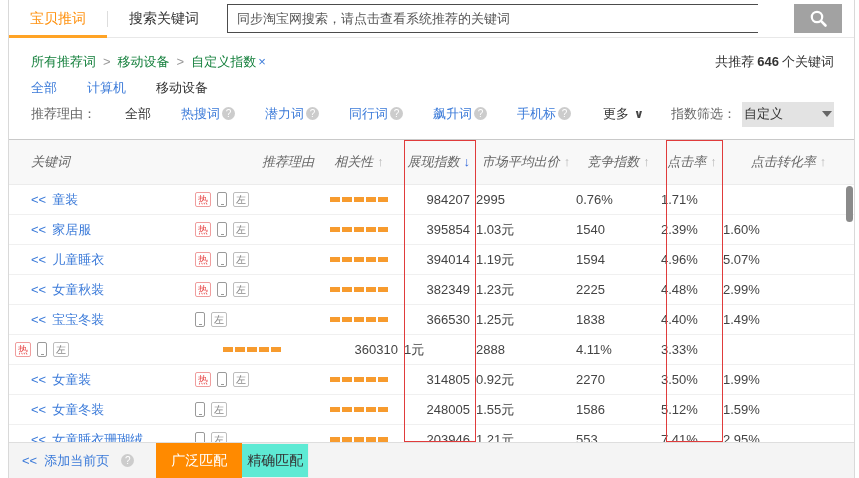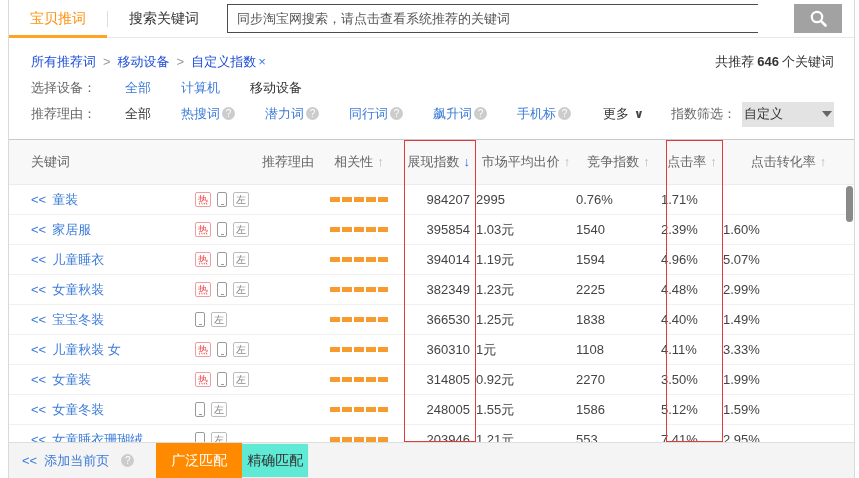--- a/index.html
+++ b/index.html
@@ -24,21 +24,21 @@
     flex:1; height:29px; border:1px solid #4c4c4c; border-right:none;
     padding:0 9px; font-size:13px; color:#333; outline:none;
     font-family:"Liberation Sans", sans-serif;
   }
   .search-input::placeholder { color:#555; opacity:1; }
   .search-btn { width:48px; height:29px; background:#a2a2a2; border:none; display:flex; align-items:center; justify-content:center; cursor:pointer; flex-shrink:0; }
   
   .filters { padding:11px 20px 12px 22px; flex-shrink:0; }
   .frow { display:flex; align-items:center; height:26px; }
   .crumb-row { justify-content:space-between; }
-  .crumb { color:#1d4ed8; cursor:pointer; }
+  .crumb { color:#15803d; cursor:pointer; }
   .crumb-sep { color:#999; margin:0 7px; }
   .crumb-close { color:#3c7bd9; margin-left:2px; cursor:pointer; }
   .summary { color:#333; white-space:nowrap; }
   .summary b { font-weight:bold; margin:0 3px; }
   .flabel { color:#666; width:94px; flex-shrink:0; }
   .f-opt { color:#3c7bd9; margin-right:30px; cursor:pointer; white-space:nowrap; }
   .f-opt.sel { color:#333; }
   .help-q {
     display:inline-block; width:13px; height:13px; border-radius:50%;
     background:#cccccc; color:#fff; font-size:10px; line-height:13px;
@@ -50,21 +50,21 @@
   .idx-label { color:#666; margin-right:6px; }
   .dropdown {
     width:92px; height:25px; background:#e3e3e3; display:flex; align-items:center;
     justify-content:space-between; padding:0 2px; cursor:pointer; color:#333;
   }
   .dd-arrow { width:0; height:0; border-left:5px solid transparent; border-right:5px solid transparent; border-top:6px solid #666; }
   
   .table-wrap { position:relative; border-top:1px solid #c9c9c9; height:303px; overflow:hidden; flex-shrink:0; }
   .grid-row { display:grid; grid-template-columns:180px 125px 90px 72px 100px 85px 62px 1fr; align-items:center; }
   .thead { height:45px; background:#f8f8f8; border-bottom:1px solid #ececec; color:#666; }
-  .th { text-align:center; white-space:nowrap; }
+  .th { text-align:center; white-space:nowrap;font-style:italic; }
   .th .arrow { color:#b5b5b5; font-weight:bold; margin-left:4px; }
   .th .arrow.active { color:#2e64d9; }
   .c1 { text-align:left; padding-left:22px; }
   .c2 { text-align:right; padding-left:6px; }
   .c4 { text-align:right; padding-right:6px; }
   .row { height:30px; border-bottom:1px solid #f0f0f0; color:#444; }
   .kw { color:#3c7bd9; cursor:pointer; white-space:nowrap; }
   .kw .pre { margin-right:6px; }
   .tags { display:flex; align-items:center; gap:6px; }
   .tag { font-size:10px; line-height:13px; padding:0 2px; border-radius:2px; border:1px solid; cursor:default; }
@@ -110,21 +110,20 @@
   </div>
 
   <div class="filters">
     <div class="frow crumb-row">
       <div><span class="crumb">所有推荐词</span><span class="crumb-sep">&gt;</span><span class="crumb">移动设备</span><span class="crumb-sep">&gt;</span><span class="crumb">自定义指数</span><span class="crumb-close">×</span></div>
       <div class="summary">
         <span>共推荐</span><b>646</b><span>个关键词</span>
       </div>
     </div>
     <div class="frow">
-      <span class="flabel">选择设备：</span>
       <span style="display:flex;align-items:center;">
           <span class="f-opt">全部</span>
           <span class="f-opt">计算机</span>
           <span class="f-opt sel">移动设备</span>
         </span>
     </div>
     <div class="frow">
       <span class="flabel">推荐理由：</span>
       <span style="display:flex;align-items:center;">
           <span class="f-opt sel">全部</span>
@@ -249,36 +248,35 @@
             <span class="bar"></span>
             <span class="bar"></span>
           </div>
           <div class="c4">366530</div>
           <div class="c5">1.25元</div>
           <div class="c6">1838</div>
           <div class="c7">4.40%</div>
           <div class="c8">1.49%</div>
         </div>
         <div class="grid-row row">
-          <div class="c1 kw"><span class="pre">&lt;&lt;</span><span>儿童秋装 女</span></div>
           <div class="c2 tags">
             <span class="tag tag-hot">热</span>
             <span class="tag-mobile"></span>
             <span class="tag tag-left">左</span>
           </div>
           <div class="c3 bars">
             <span class="bar"></span>
             <span class="bar"></span>
             <span class="bar"></span>
             <span class="bar"></span>
             <span class="bar"></span>
           </div>
           <div class="c4">360310</div>
           <div class="c5">1元</div>
-          <div class="c6">1108</div>
+          <div class="c6">2888</div>
           <div class="c7">4.11%</div>
           <div class="c8">3.33%</div>
         </div>
         <div class="grid-row row">
           <div class="c1 kw"><span class="pre">&lt;&lt;</span><span>女童装</span></div>
           <div class="c2 tags">
             <span class="tag tag-hot">热</span>
             <span class="tag-mobile"></span>
             <span class="tag tag-left">左</span>
           </div>

